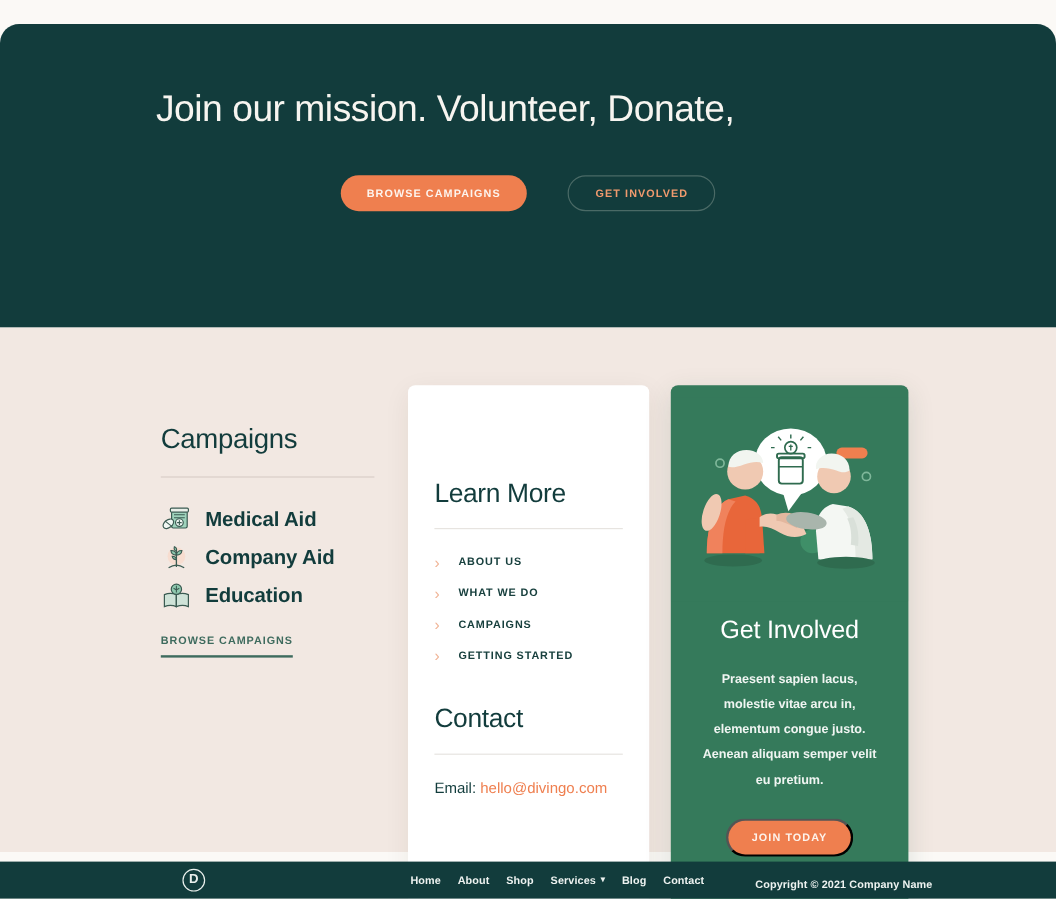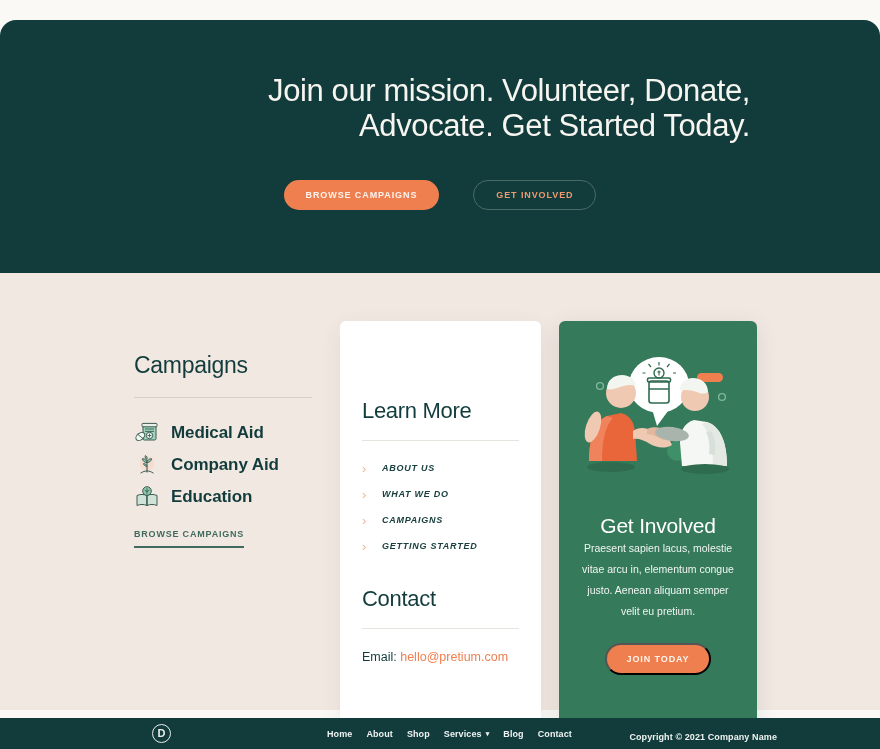--- a/index.html
+++ b/index.html
@@ -14,21 +14,21 @@
   
   .hero {
     position: absolute; left: 0; top: 20px; width: 880px; height: 253px;
     background: #123c3c;
     border-radius: 16px 16px 0 0;
     display: flex; flex-direction: column; align-items: center;
   }
   .hero-title {
     margin-top: 54px;
     width: 620px;
-    text-align: right;
+    text-align: left;
     color: #f7f5f0;
     font-size: 31px;
     line-height: 1.12;
     font-weight: 500;
     letter-spacing: -0.4px;
   }
   .hero-buttons {
     margin-top: 37px;
     display: flex; align-items: center; gap: 34px;
   }
@@ -98,21 +98,21 @@
   }
   .card-rule { height: 1px; background: #e7e4e0; margin-top: 16px; }
   .lm-list { margin-top: 14px; }
   .lm-item {
     display: flex; align-items: center; gap: 13px; height: 26px; cursor: pointer;
   }
   .chev {
     color: #f0b496; font-size: 13px; line-height: 1; width: 7px; font-weight: 400;
   }
   .lm-label {
-    font-size: 9px; letter-spacing: 0.75px; font-weight: 700; color: #18403e; font-style: italic;
+    font-size: 9px; letter-spacing: 0.75px; font-weight: 700; color: #18403e;
   }
   .contact-h { margin-top: 27px; }
   .contact-lines { margin-top: 17px; }
   .cline {
     font-size: 12.5px; color: #123c3c; font-weight: 500; line-height: 22px;
   }
   .cline a { color: #ef7f4f; text-decoration: none; cursor: pointer; }
 
   
   .card-green {
@@ -120,43 +120,43 @@
     background: #357a5b; border-radius: 6px;
     box-shadow: 0 6px 22px rgba(40,70,55,0.13);
     display: flex; flex-direction: column; align-items: center;
     overflow: hidden;
   }
   .illus { width: 198px; height: 170px; display: block; margin-top: 10px; }
   .green-title {
     margin-top: 13px; color: #ffffff; font-size: 21px; font-weight: 500; letter-spacing: -0.2px;
   }
   .green-body {
-    margin-top: 0; width: 158px; text-align: center;
-    color: #f0f5f2; font-size: 10.5px; line-height: 21px; font-weight: 400;
+    margin-top: 18px; width: 158px; text-align: center;
+    color: #f0f5f2; font-size: 10.5px; line-height: 21px; font-weight: 700;
   }
   .btn-join {
     margin-top: 21px; background: #ef7f4f; color: #fdf3ec;
     height: 32px; padding: 0 19px;
   }
 
   
   .footer {
     position: absolute; left: 0; top: 718px; width: 880px; height: 31px;
     background: #123c3c;
     display: flex; align-items: center;
   }
   .logo-d {
     position: absolute; left: 152px; top: 6px;
     width: 19px; height: 19px; border-radius: 50%;
     border: 1.6px solid #e9efec;
     display: flex; align-items: center; justify-content: center;
     color: #e9efec; font-size: 11px; font-weight: 600; line-height: 1;
   }
   .footer-nav {
-    position: absolute; left: 327px; top: 0; height: 31px;
+    position: absolute; left: 342px; top: 0; height: 31px;
     display: flex; align-items: center; gap: 14px;
   }
   .fnav {
     color: #eef3f1; font-size: 9px; font-weight: 600; cursor: pointer;
     display: flex; align-items: center; gap: 4px; letter-spacing: 0.1px;
   }
   .caret { font-size: 7px; line-height: 1; }
   .copyright {
     position: absolute; right: 103px; top: 0; height: 37px;
     display: flex; align-items: center;
@@ -164,21 +164,20 @@
   }
 </style>
 </head>
 <body>
 
 <div id="page">
 
   <section class="hero">
     <h1 class="hero-title">
       <span>Join our mission. Volunteer, Donate,</span><br>
-      <span>Advocate. Get Started Today.</span>
     </h1>
     <div class="hero-buttons">
       <button class="btn btn-primary">BROWSE CAMPAIGNS</button>
       <button class="btn btn-outline">GET INVOLVED</button>
     </div>
   </section>
 
   <div class="body-bg"></div>
   <div class="content">
 
@@ -249,21 +248,21 @@
           <span class="chev">›</span>
           <span class="lm-label">GETTING STARTED</span>
         </div>
       </div>
 
       <div class="card-h contact-h">Contact</div>
       <div class="card-rule"></div>
       <div class="contact-lines">
         <div class="cline">
           <span>Email:</span>
-          <a>hello@pretium.com</a>
+          <a>hello@divingo.com</a>
         </div>
       </div>
     </div>
 
     <div class="card-green">
       <svg class="illus" viewBox="0 0 198 170">
         <rect width="198" height="170" fill="#357a5b"></rect>
         <rect x="138" y="42" width="26" height="9" rx="4.5" fill="#ef7f4f"></rect>
         <circle cx="41" cy="55" r="3.4" fill="none" stroke="#7fb79a" stroke-width="1.4"></circle>
         <circle cx="163" cy="66" r="3.4" fill="none" stroke="#7fb79a" stroke-width="1.4"></circle>

